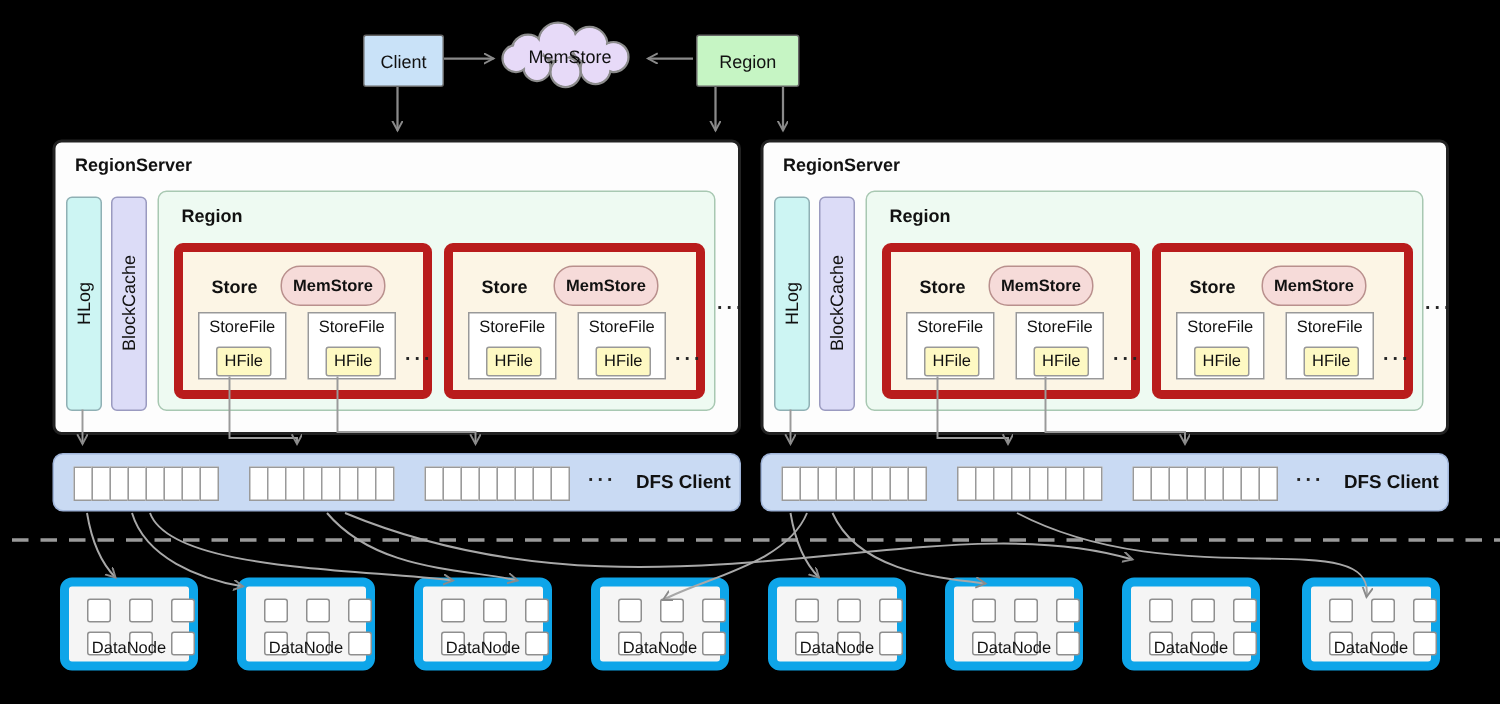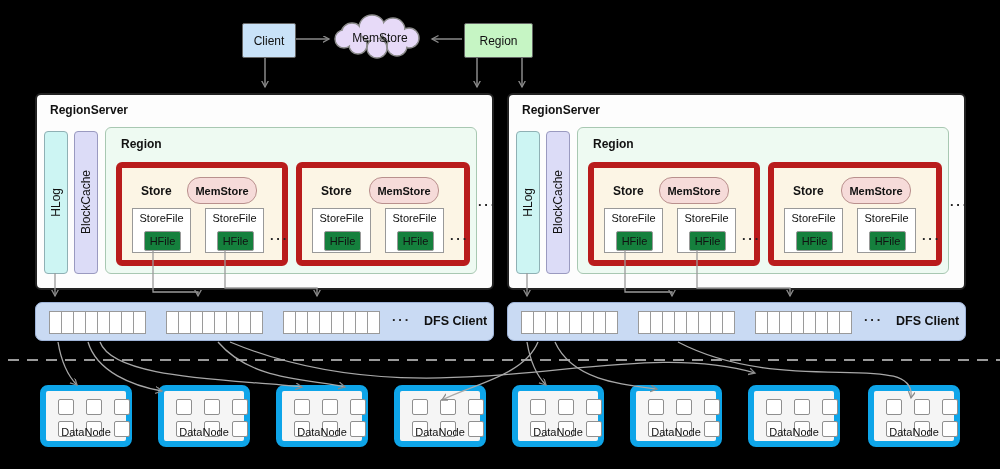--- a/index.html
+++ b/index.html
@@ -31,21 +31,21 @@
   .store2{left:190px;width:174px;}
   .store1{left:10px;}
   .store-label{position:absolute;left:19px;top:16px;font-size:12px;font-weight:bold;}
   .memstore{position:absolute;right:25px;top:9px;width:68px;height:25px;background:#f6dbd9;
             border:1px solid #b9908d;border-radius:13px;display:flex;align-items:center;
             justify-content:center;font-size:11px;font-weight:bold;}
   .storefile{position:absolute;top:40px;width:59px;height:45px;background:#fff;
              border:1px solid #999;border-radius:0;box-sizing:border-box;text-align:center;}
   .sf1{left:10px;} .sf2{left:83px;}
   .sf-label{margin-top:3px;font-size:11px;}
-  .hfile{position:absolute;left:11px;top:22px;width:37px;height:20px;background:#15803d;
+  .hfile{position:absolute;left:11px;top:22px;width:37px;height:20px;background:#fef9c3;
          border:1px solid #999;border-radius:2px;font-size:11px;line-height:18px;
          text-align:center;box-sizing:border-box;}
   .dots{font-size:13px;font-weight:bold;letter-spacing:2px;color:#222;}
   .store-dots{position:absolute;left:148px;top:63px;}
   .rs-dots{position:absolute;left:441px;top:102px;}
 
   
   .dfs-bar{position:absolute;top:302px;width:459px;height:39px;background:#c9daf3;
            border:1px solid #9fb4d8;border-radius:7px;box-sizing:border-box;z-index:1;}
   .cell-group{position:absolute;top:8px;display:flex;}

